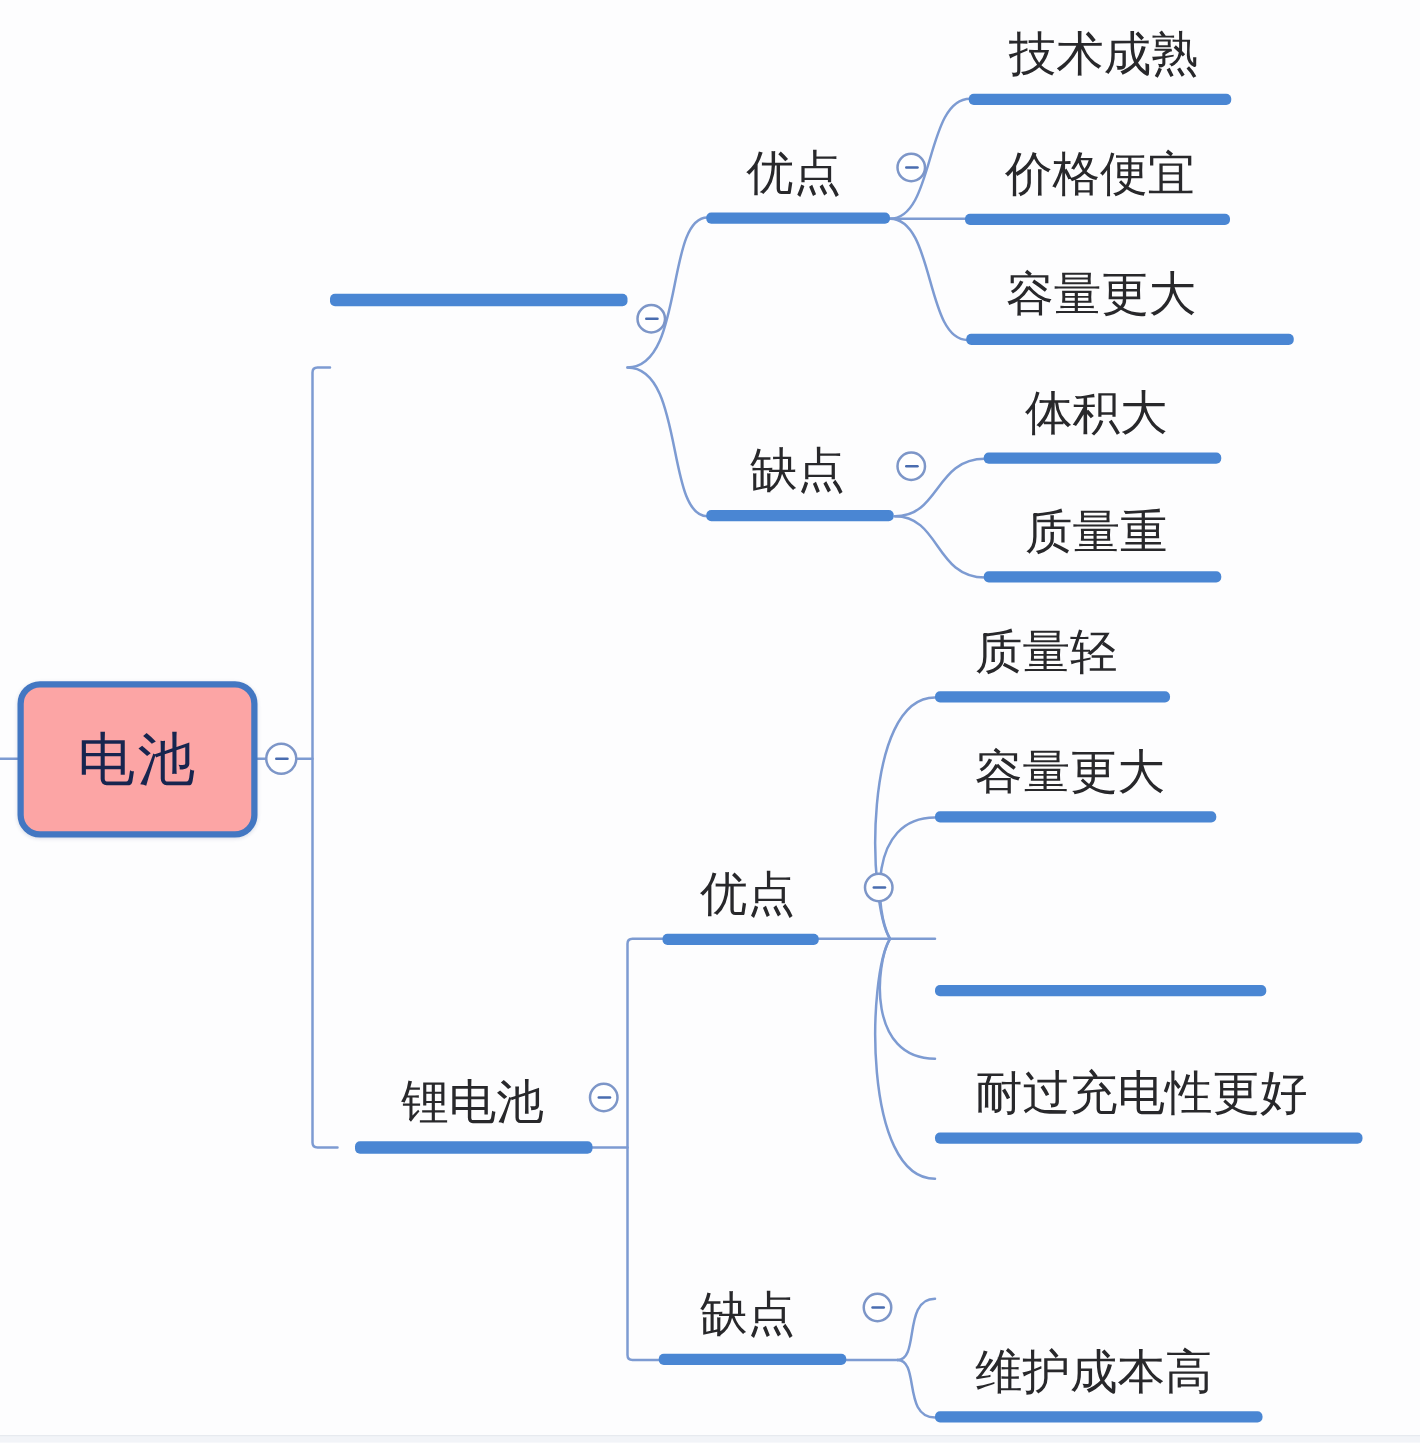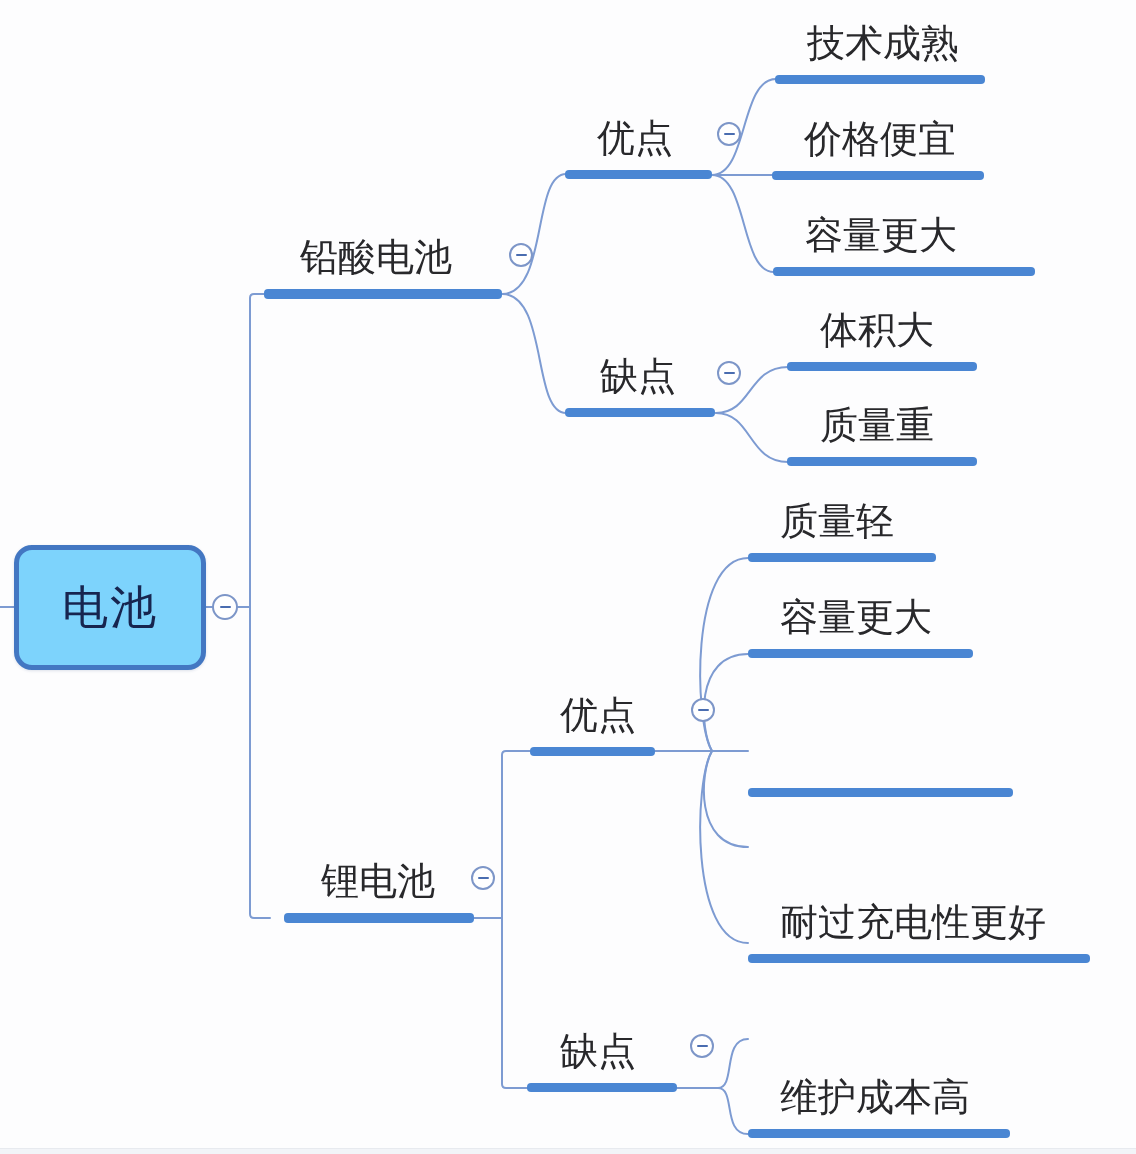--- a/index.html
+++ b/index.html
@@ -12,21 +12,21 @@
   svg.links{position:absolute;left:0;top:0;z-index:1;}
   .node{position:absolute;z-index:2;cursor:default;}
   .nlabel{
     font-size:38px;line-height:44px;height:44px;margin-bottom:10px;
     color:#28282b;white-space:nowrap;font-weight:400;
   }
   .bar{height:9px;background:#4a86d3;border-radius:4px;}
   .d1 .bar{height:10px;}
   .rootbox{
     position:absolute;left:14px;top:545px;width:192px;height:125px;
-    background:#7dd3fc;border:5px solid #4377c2;border-radius:18px;
+    background:#fca5a5;border:5px solid #4377c2;border-radius:18px;
     box-sizing:border-box;display:flex;align-items:center;justify-content:center;
     z-index:2;box-shadow:0 1px 3px rgba(40,70,120,0.15);
   }
   .rootlabel{font-size:46px;color:#17254f;font-weight:500;letter-spacing:2px;}
   .toggle{
     position:absolute;width:24px;height:24px;box-sizing:border-box;
     border:2px solid #7d96c8;border-radius:50%;background:#ffffff;
     display:flex;align-items:center;justify-content:center;z-index:3;cursor:pointer;
   }
   .toggle.big{width:26px;height:26px;}
@@ -71,21 +71,20 @@
       <path d="M718 1088 C736 1088 722 1039 748 1039"></path>
       <path d="M718 1088 C736 1088 722 1134 748 1134"></path>
     </g>
   </svg>
 
   <div class="rootbox">
     <div class="rootlabel">电池</div>
   </div>
 
   <div class="node d1" style="left:264px;top:235px;width:238px">
-    <div class="nlabel" style="padding-left:36px">铅酸电池</div>
     <div class="bar"></div>
   </div>
 
   <div class="node d1" style="left:284px;top:859px;width:190px">
     <div class="nlabel" style="padding-left:37px">锂电池</div>
     <div class="bar"></div>
   </div>
 
   <div class="node" style="left:565px;top:116px;width:147px">
     <div class="nlabel" style="padding-left:32px">优点</div>
@@ -140,21 +139,21 @@
   <div class="node" style="left:748px;top:595px;width:225px">
     <div class="nlabel" style="padding-left:32px">容量更大</div>
     <div class="bar"></div>
   </div>
 
 
   <div class="node" style="left:748px;top:788px;width:265px">
     <div class="bar"></div>
   </div>
 
-  <div class="node" style="left:748px;top:900px;width:342px">
+  <div class="node" style="left:748px;top:852px;width:342px">
     <div class="nlabel" style="padding-left:32px">耐过充电性更好</div>
     <div class="bar"></div>
   </div>
 
 
   <div class="node" style="left:748px;top:1075px;width:262px">
     <div class="nlabel" style="padding-left:32px">维护成本高</div>
     <div class="bar"></div>
   </div>
 

